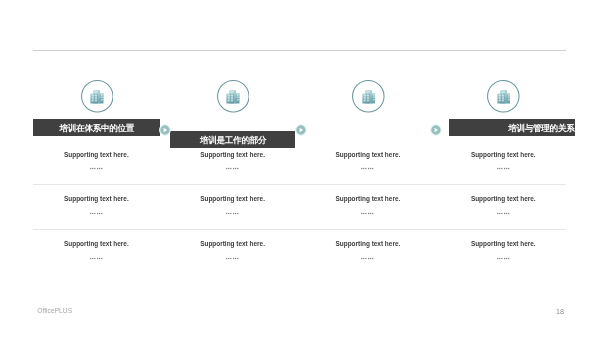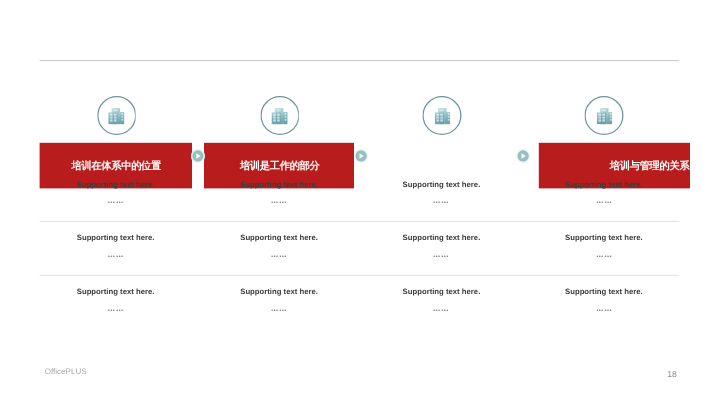--- a/index.html
+++ b/index.html
@@ -18,21 +18,21 @@
   .icon-circle{
     position:absolute;top:0;width:32.6px;height:32.6px;
     display:flex;align-items:center;justify-content:center;
   }
   .icon-circle .ring{position:absolute;left:0;top:0;}
   .icon-circle .bldg{display:block;position:relative;margin-top:1.5px;}
 
   
   .band{position:absolute;left:33px;top:119px;width:533px;height:21px;}
   .seg{
-    position:absolute;top:0;height:38px;background:#b91c1c;
+    position:absolute;top:0;height:17px;background:#404040;
     display:flex;align-items:center;justify-content:center;
   }
   .seg-label{
     position:relative;top:0.5px;color:#ffffff;font-size:8.6px;font-weight:bold;letter-spacing:-0.3px;text-indent:1px;
     line-height:1;white-space:nowrap;
   }
   .arrow{
     position:absolute;top:123.7px;width:11.9px;height:11.9px;
   }
   .arrow svg{display:block;}
@@ -197,21 +197,21 @@
             <rect x="112" y="90" width="15" height="16"></rect>
             <rect x="48" y="14" width="32" height="12" fill-opacity="0.45"></rect>
           </g>
         </svg>
       </div>
     </div>
   <div class="band" id="band">
       <div class="seg" style="left: 0px; width: 126.7px;">
         <span class="seg-label">培训在体系中的位置</span>
       </div>
-      <div class="seg" style="left: 136.9px; width: 125.4px;">
+      <div class="seg" style="left: 136.9px; width: 125.4px; margin-top: 12px;">
         <span class="seg-label">培训是工作的部分</span>
       </div>
       <div class="seg" style="left: 416px; width: 125.5px; justify-content: flex-end;">
         <span class="seg-label">培训与管理的关系</span>
       </div>
     </div>
   <div id="rows">
       <div class="row" style="top: 151.6px;">
         <div class="cell" style="left: 0px; width: 126.7px;">
           <div class="main">Supporting text here.</div>

